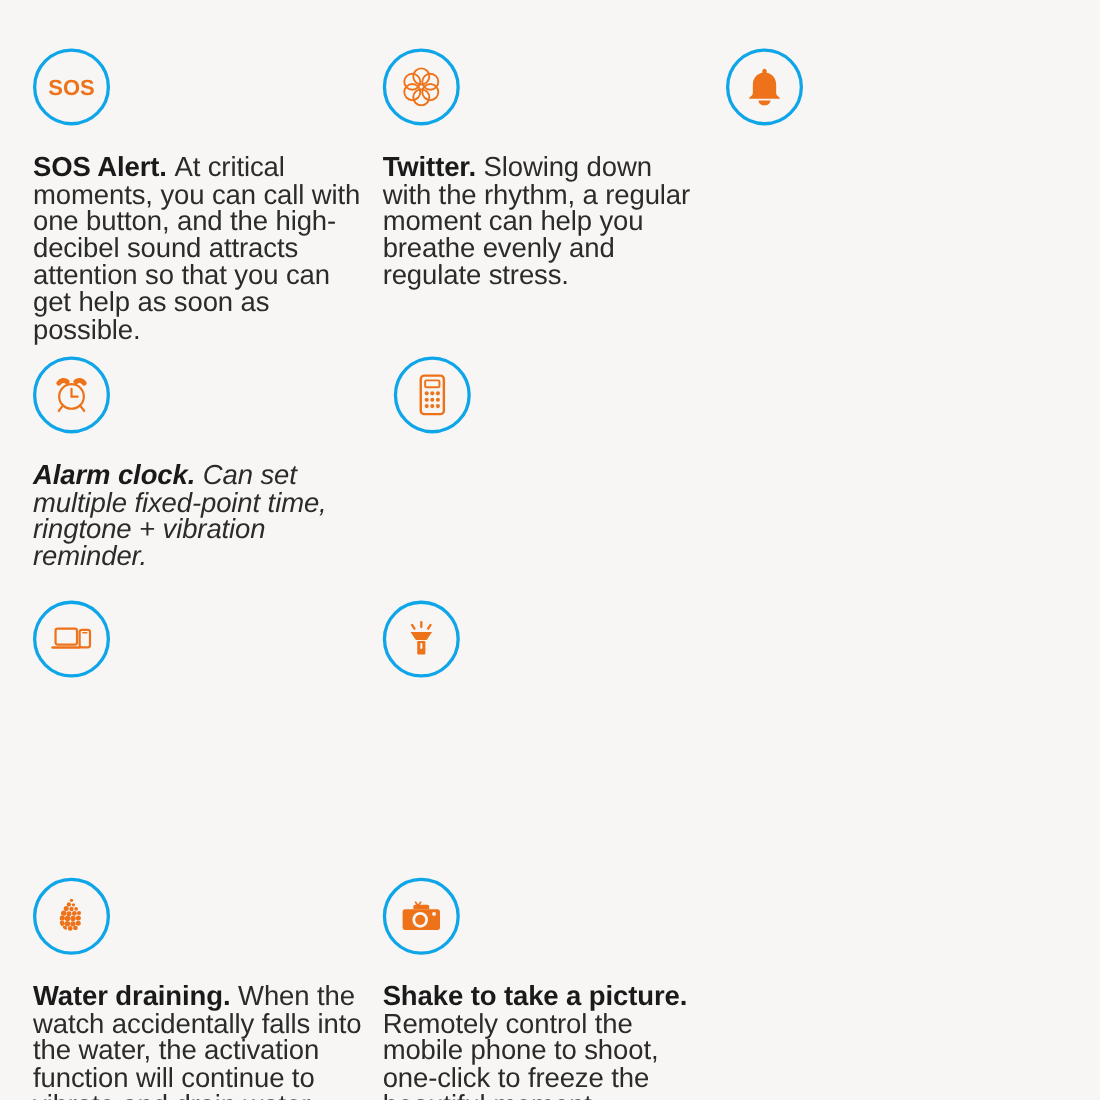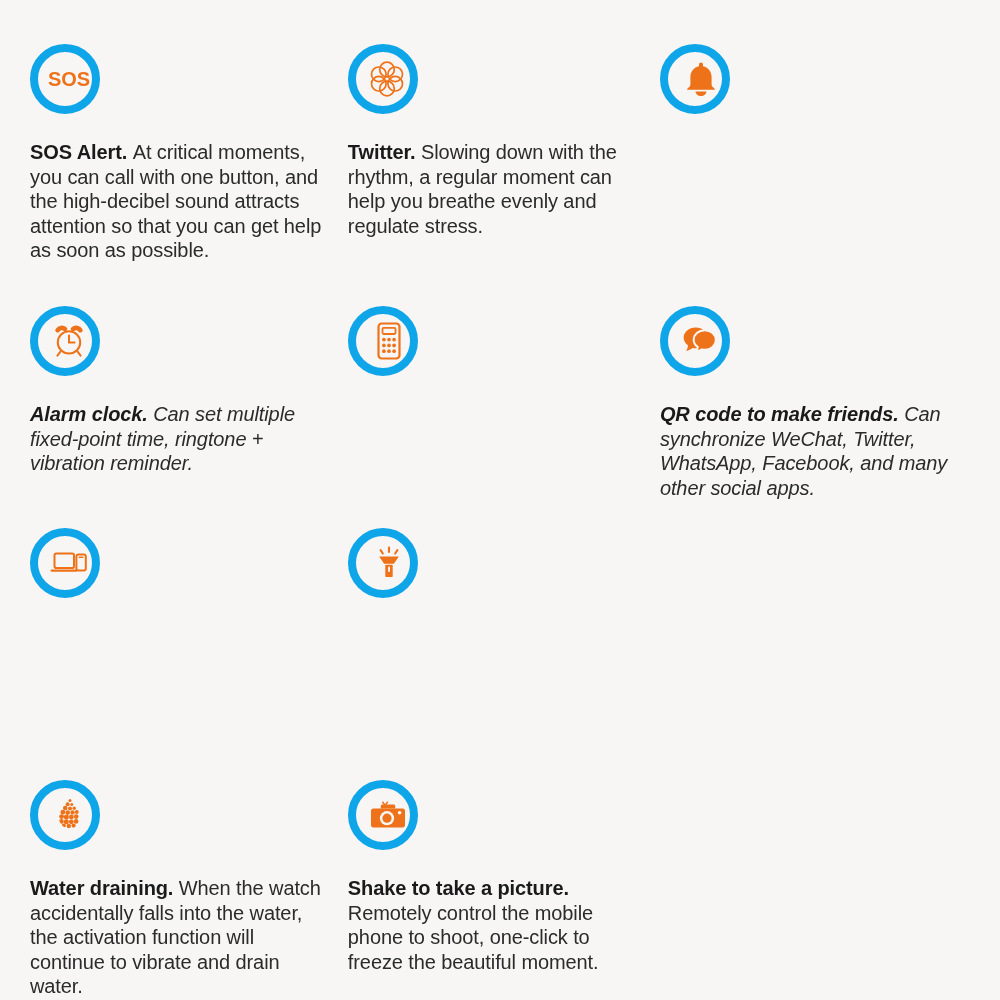--- a/index.html
+++ b/index.html
@@ -37,32 +37,32 @@
   }
   .cell.col-0 { width: 328px; }
   .cell.col-1 { width: 322px; }
   .cell.col-2 { width: 320px; }
   .cell.empty { }
 
   .icon-badge {
     width: 70px;
     height: 70px;
     border-radius: 50%;
-    border: 8px solid #0ea5e9;
+    border: 3px solid #0ea5e9;
     box-sizing: border-box;
     display: flex;
     align-items: center;
-    justify-content: flex-end;
+    justify-content: center;
     margin-bottom: 26px;
   }
   .icon-badge svg {
     display: block;
   }
   .feature-text {
-    font-size: 20px;
+    font-size: 25px;
     line-height: 24.6px;
     color: #231f20;
     letter-spacing: -0.1px;
   }
   .feature-title {
     font-weight: bold;
     color: #1a1a1a;
   }
   .feature-desc {
     color: #2b2b2b;
@@ -165,34 +165,20 @@
               <circle cx="21" cy="25.4" r="1.85"></circle>
               <circle cx="26.1" cy="25.4" r="1.85"></circle>
               <circle cx="15.9" cy="31.2" r="1.85"></circle>
               <circle cx="21" cy="31.2" r="1.85"></circle>
               <circle cx="26.1" cy="31.2" r="1.85"></circle>
             </g>
           </svg>
         </div>
       </div>
 
-      <div class="cell col-2">
-        <div class="icon-badge">
-          <svg width="44" height="44" viewBox="0 0 44 44" aria-hidden="true">
-            <g fill="#ee7219">
-              <path d="M17.6 8.4c-6.6 0-12 4.5-12 10.1 0 3.1 1.7 5.9 4.3 7.7.1 1.9-.5 3.9-1.9 5.5 2.6-.3 4.9-1.4 6.6-2.8 1 .2 2 .4 3 .4 6.6 0 12-4.5 12-10.8S24.2 8.4 17.6 8.4z"></path>
-              <path d="M26.8 11.3c6.1 0 11 4.2 11 9.7s-4.9 9.7-11 9.7c-1 0-1.9-.1-2.8-.3-1.6 1.3-3.7 2.3-6.1 2.6 1.3-1.5 1.9-3.3 1.8-5.1-2.4-1.7-4-4.2-4-7 0-5.4 4.9-9.6 11.1-9.6z" stroke="#f7f6f4" stroke-width="2"></path>
-            </g>
-          </svg>
-        </div>
-        <div class="feature-text">
-          <span class="feature-title">QR code to make friends. </span>
-          <span class="feature-desc">Can synchronize WeChat, Twitter, WhatsApp, Facebook, and many other social apps.</span>
-        </div>
-      </div>
 
     </div>
 
     <div class="grid-row row-2">
 
       <div class="cell col-0">
         <div class="icon-badge">
           <svg width="46" height="46" viewBox="0 0 46 46" aria-hidden="true">
             <g fill="none" stroke="#ee7219" stroke-width="2" stroke-linejoin="round">
               <rect x="8.5" y="13.5" width="19.5" height="14.5" rx="1.8"></rect>

